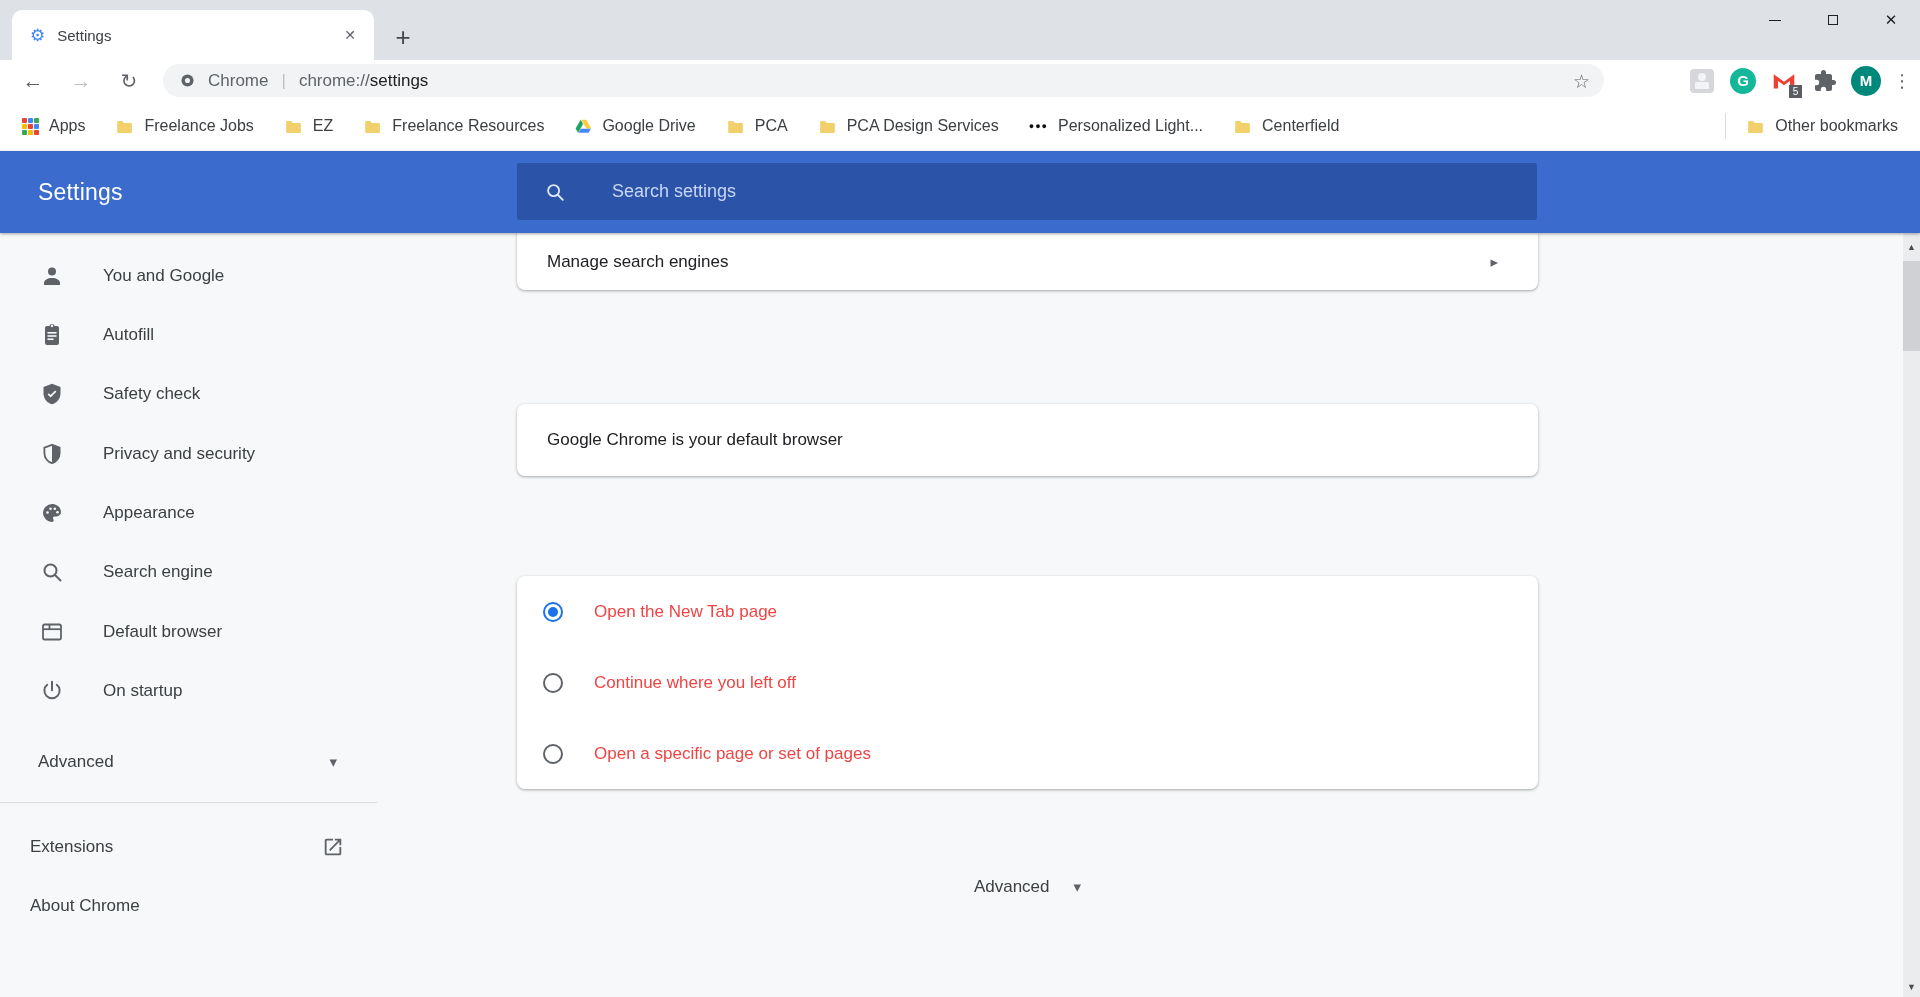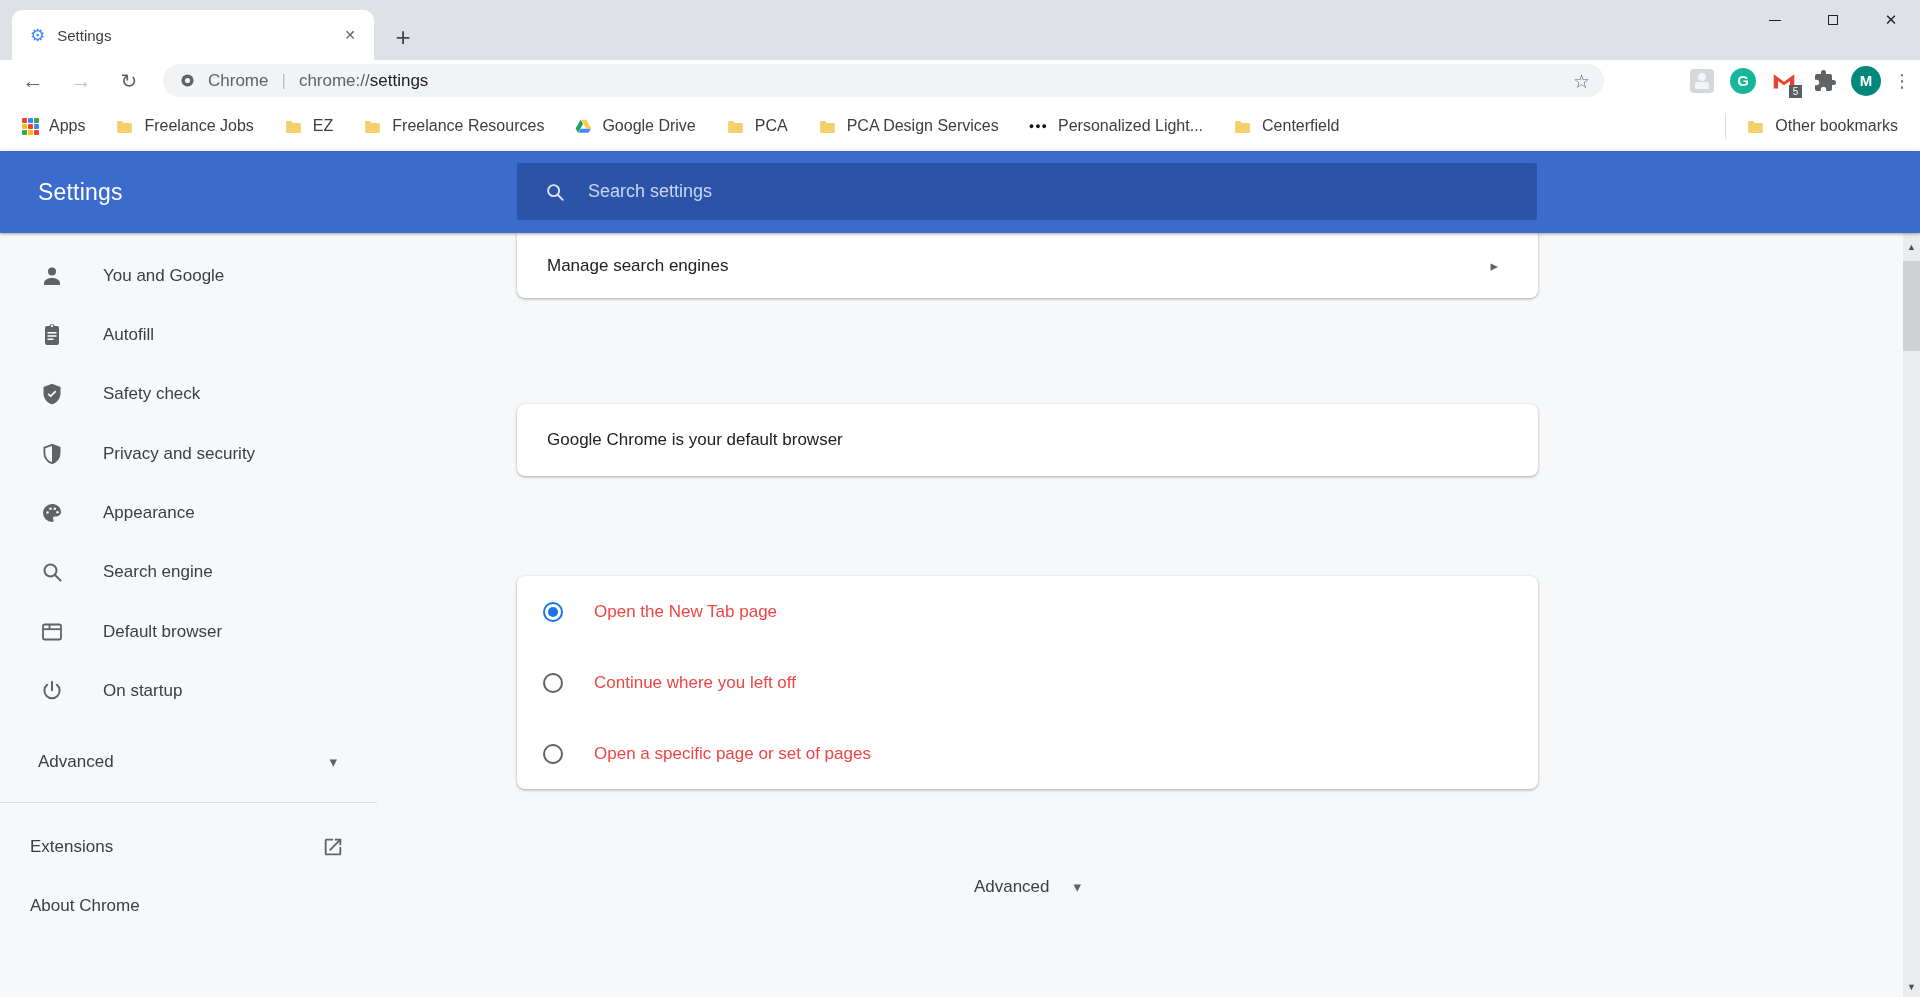--- a/index.html
+++ b/index.html
@@ -66,21 +66,21 @@
   .bm-right { margin-left:auto; display:flex; align-items:center; }
   .bm-vsep { width:1px; height:26px; background:#dadce0; margin-right:20px; }
   .bm-other { margin-right:0; }
 
   
   .settings-header { position:absolute; left:0; top:151px; width:1920px; height:82px;
                      background:var(--header-blue, #3a6bcd); z-index:5; box-shadow:0 1px 3px rgba(0,0,0,.35); }
   .settings-title { position:absolute; left:38px; top:50%; transform:translateY(-50%); color:#fff;
                     font-size:23px; letter-spacing:.2px; }
   .search-box { position:absolute; left:517px; top:12px; width:1020px; height:57px;
-                background:var(--search-blue, #2b53a7); border-radius:2px; display:flex; align-items:center; }
+                background:var(--search-blue, #2b53a7); border-radius:2px; display:flex; align-items:center;gap:24px; }
   .search-box .mag { margin:0 22px 0 27px; }
   .search-input { background:transparent; border:none; outline:none; color:#fff; font-size:18px; width:800px;
                   font-family:"Liberation Sans", sans-serif; }
   .search-input::placeholder { color:#c9d7f6; opacity:1; }
 
   
   .page { position:absolute; left:0; top:233px; width:1920px; height:764px; background:var(--page-bg, #f7f8f9); }
 
   
   .side-item { position:absolute; left:0; width:377px; height:58px; display:flex; align-items:center;
@@ -91,21 +91,21 @@
   .side-adv .caret { margin-left:auto; margin-right:40px; color:#5f6368; font-size:15px; }
   .side-divider { position:absolute; left:0; top:569px; width:377px; height:1px; background:var(--divider,#dadce0); }
   .side-link { position:absolute; left:0; width:377px; height:58px; display:flex; align-items:center;
                padding-left:30px; font-size:17px; color:#3c4043; }
   .side-link .ext-ico { margin-left:auto; margin-right:33px; }
 
   
   .content { position:absolute; left:517px; top:0; width:1021px; }
   .card { position:absolute; left:0; width:1021px; background:#fff; border-radius:8px;
           box-shadow:0 1px 2px rgba(60,64,67,.28), 0 1px 3px 1px rgba(60,64,67,.12); }
-  .card-manage { top:0; height:65px; border-radius:0 0 8px 8px; display:flex; align-items:center; padding:0 40px 0 30px; }
+  .card-manage { top:0; height:57px; border-radius:0 0 8px 8px; display:flex; align-items:center; padding:0 40px 0 30px; }
   .card-manage .row-label { font-size:17px; }
   .card-manage .chev { margin-left:auto; color:#5f6368; font-size:15px; }
   .section-h { position:absolute; left:1px; font-size:19px; color:#202124; }
   .h-default { top:354px; }
   .h-startup { top:527px; }
   .card-default { top:171px; height:72px; display:flex; align-items:center; padding:0 30px; font-size:17px; }
   .card-startup { top:343px; height:213px; padding:0; }
   .opt-row { height:71px; display:flex; align-items:center; padding-left:26px; }
   .radio { width:20px; height:20px; border-radius:50%; border:2px solid #5f6368; flex:none; position:relative; }
   .radio.on { border-color:var(--accent-blue,#1a73e8); }

